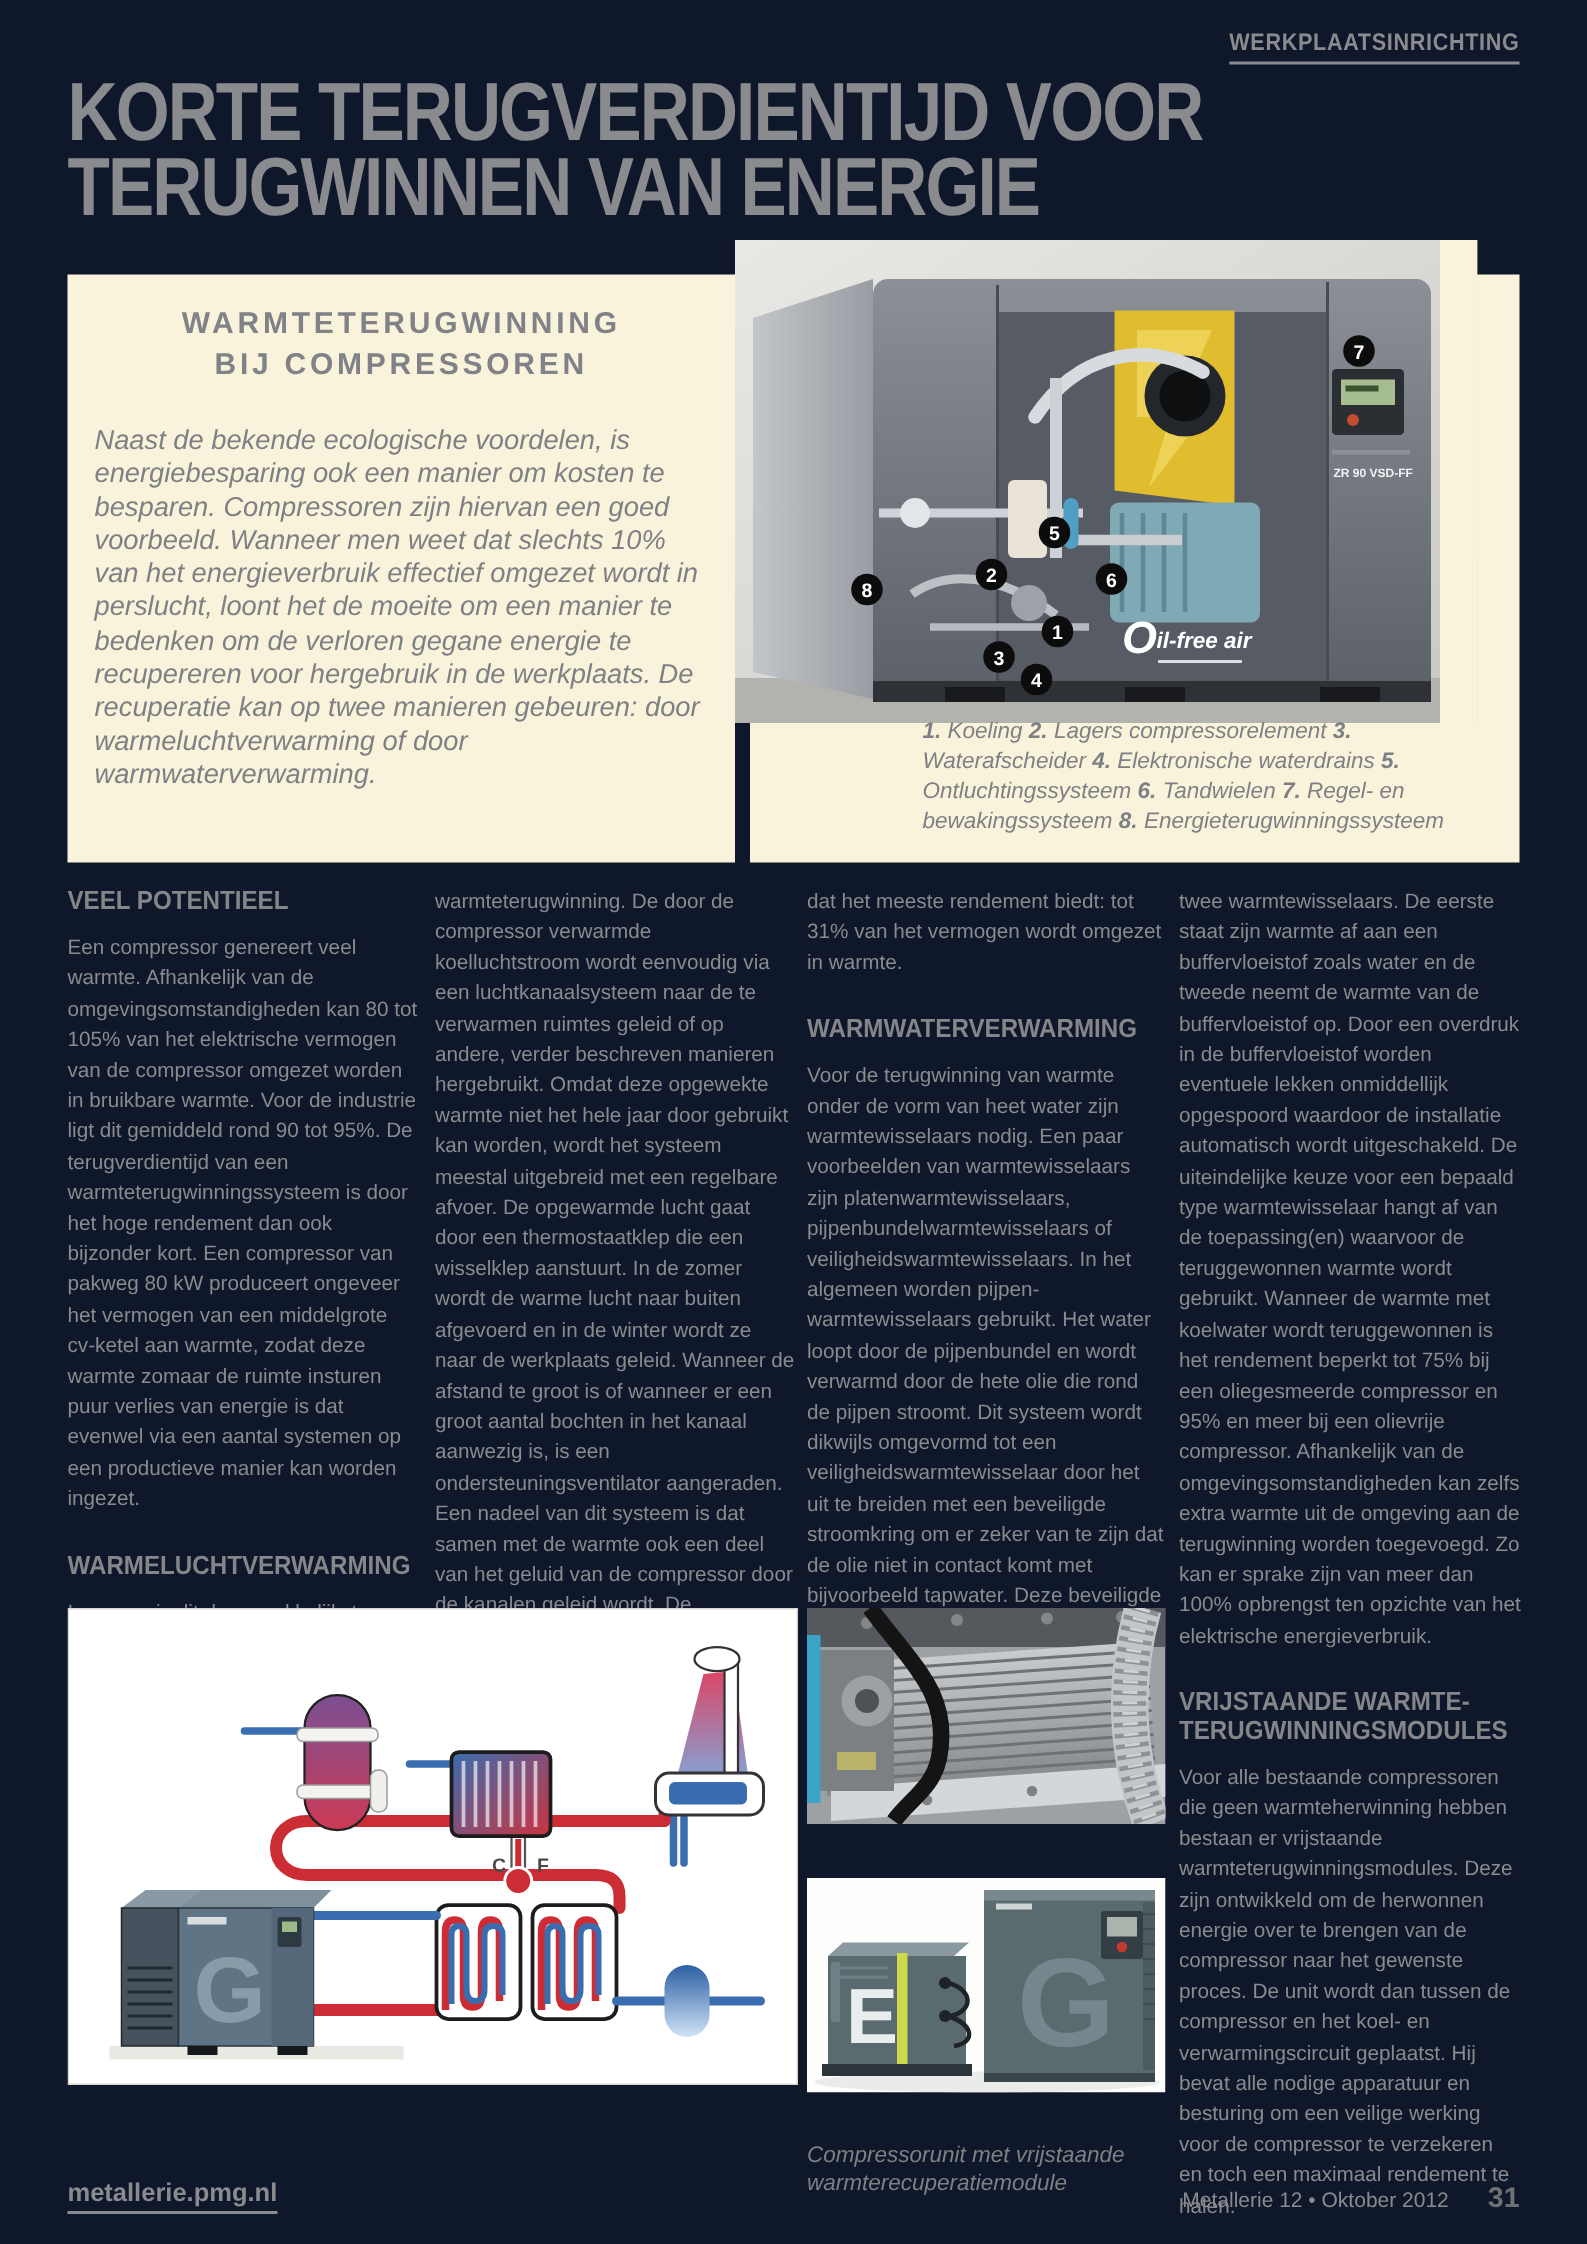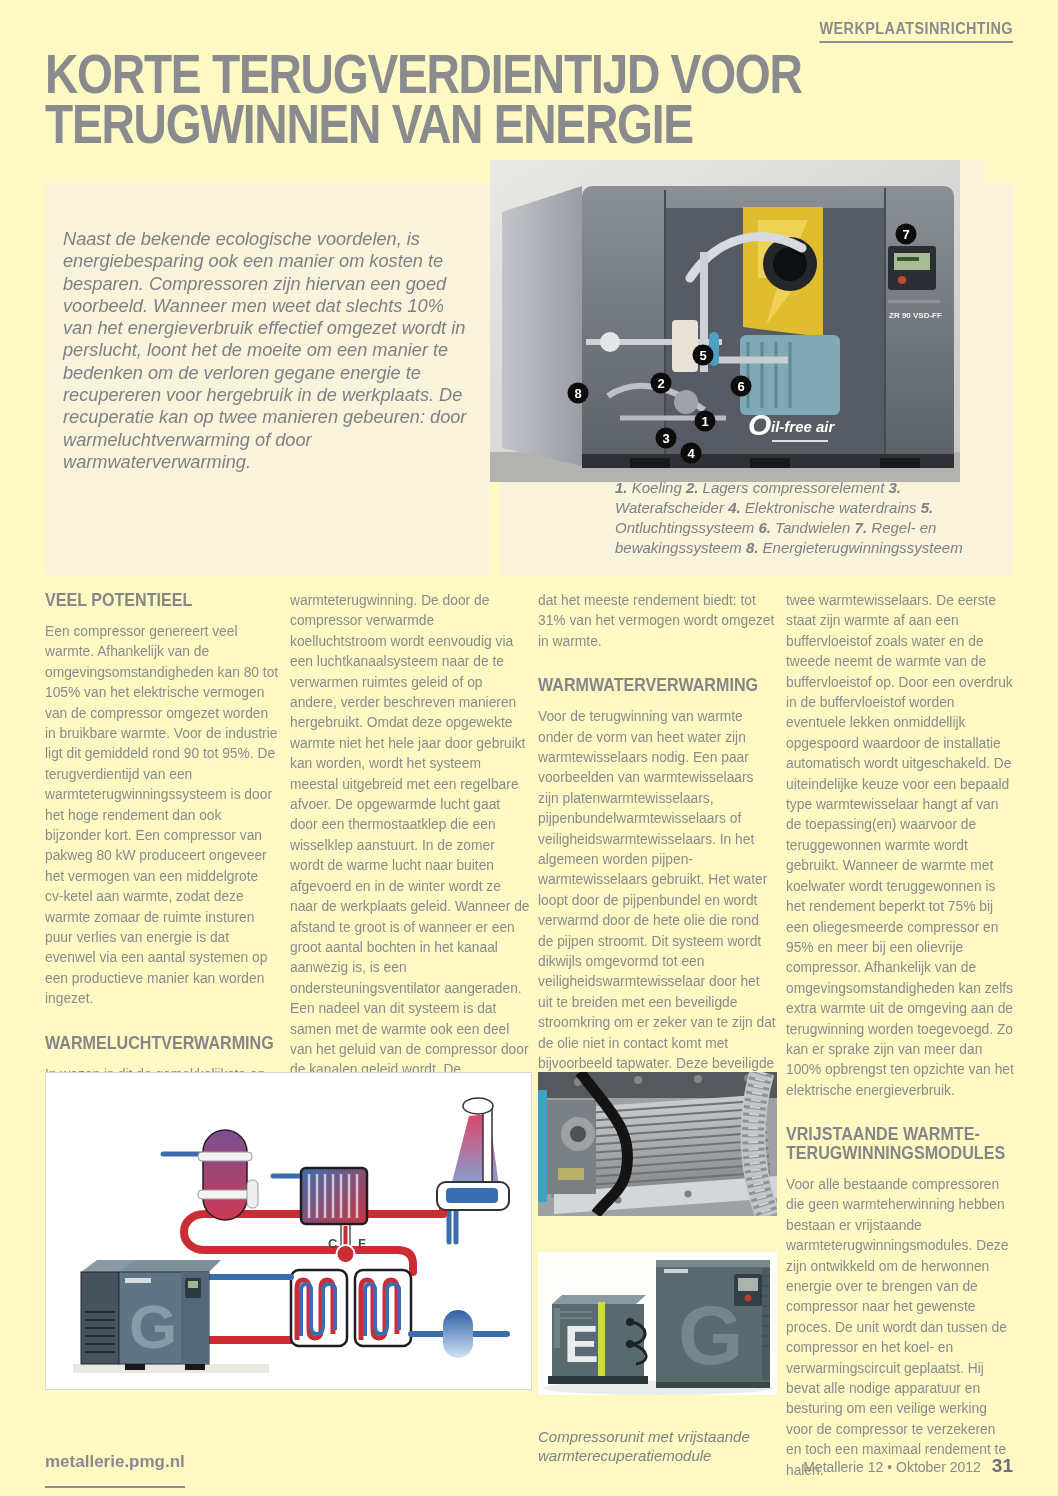--- a/index.html
+++ b/index.html
@@ -1,18 +1,18 @@
 <!DOCTYPE html>
 <html><head>
 <meta charset="utf-8">
 <style>
   html,body{margin:0;padding:0;background:#e9e9e9;}
   .page{
     position:relative;width:1058px;height:1496px;margin:0 auto;
-    background:#fef9c3;overflow:hidden;
+    background:#0f172a;overflow:hidden;
     font-family:"Liberation Sans", sans-serif;
     color:#8a8b8e;
   }
   
   .section-tag{
     position:absolute;top:20px;right:45px;
     font-size:16px;font-weight:bold;letter-spacing:.5px;
     color:#8a8b8e;border-bottom:2px solid #8a8b8e;padding-bottom:3px;
     transform:scaleX(.9);transform-origin:right center;white-space:nowrap;
   }
@@ -63,40 +63,44 @@
   }
   .cap-diagram{left:45px;top:1400px;width:486px;}
   .fig-mid1{position:absolute;left:538px;top:1072px;width:239px;height:144px;}
   .cap-mid1{left:538px;top:1224px;width:239px;}
   .fig-mid2{position:absolute;left:538px;top:1252px;width:239px;height:143px;}
   .cap-mid2{left:538px;top:1399px;width:239px;}
   
   .footer-site{
     position:absolute;left:45px;top:1452px;
     font-size:17px;font-weight:bold;color:#8a8b8e;text-decoration:none;
-    border-bottom:2px solid #8a8b8e;padding-bottom:14px;
+    border-bottom:2px solid #8a8b8e;padding-bottom:2px;
   }
   .footer-right{
     position:absolute;right:45px;top:1455px;font-size:14px;color:#8a8b8e;
   }
-  .footer-right .pagenum{font-size:19px;font-weight:bold;color:#6f7073;margin-left:11px;}
+  .footer-right .pagenum{font-size:19px;font-weight:bold;color:#6f7073;margin-left:26px;}
   svg{display:block;}
 </style>
 </head>
 <body>
 
 <div class="page">
 
   <div class="section-tag">WERKPLAATSINRICHTING</div>
   <div class="main-title">
     <div>KORTE TERUGVERDIENTIJD VOOR</div>
     <div>TERUGWINNEN VAN ENERGIE</div>
   </div>
 
   <div class="intro-box">
+    <div class="intro-h">
+      <div>WARMTETERUGWINNING</div>
+      <div>BIJ COMPRESSOREN</div>
+    </div>
     <div class="intro-p">Naast de bekende ecologische voordelen, is energiebesparing ook een manier om kosten te besparen. Compressoren zijn hiervan een goed voorbeeld. Wanneer men weet dat slechts 10% van het energieverbruik effectief omgezet wordt in perslucht, loont het de moeite om een manier te bedenken om de verloren gegane energie te recupereren voor hergebruik in de werkplaats. De recuperatie kan op twee manieren gebeuren: door warmeluchtverwarming of door warmwaterverwarming.</div>
   </div>
 
   <div class="cream-panel"></div>
 
   <div class="hero-photo">
     <svg width="495" height="322" viewBox="0 0 495 322">
       <defs>
         <linearGradient id="bgws" x1="0" y1="0" x2="1" y2="1">
           <stop offset="0" stop-color="#e9e8e4"></stop>

